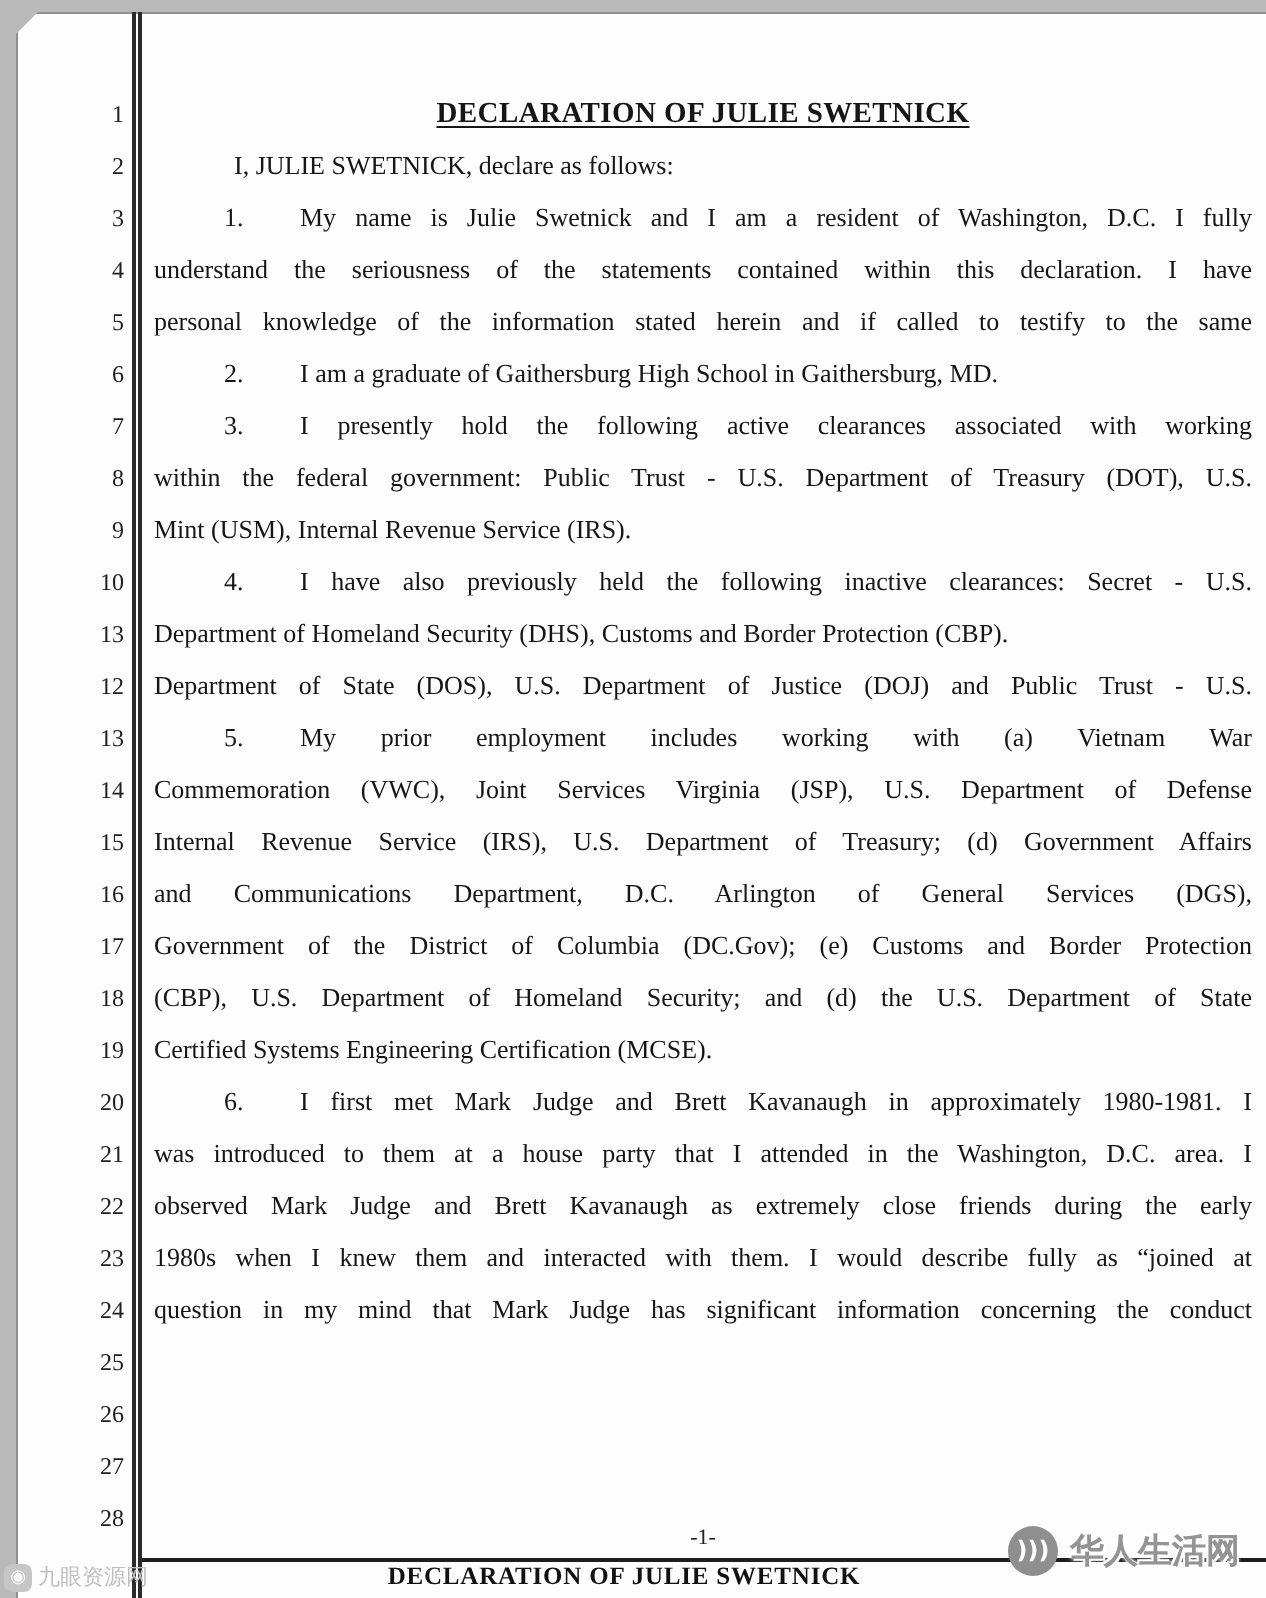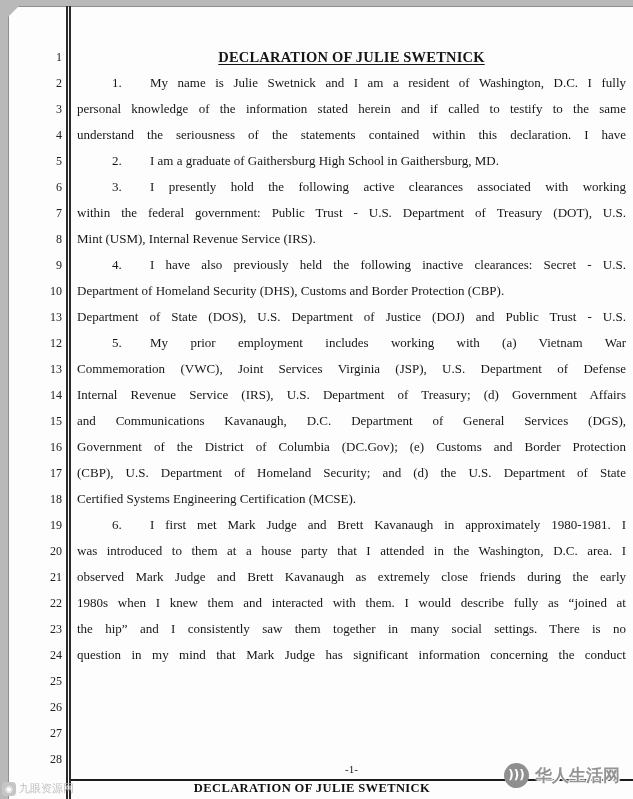--- a/index.html
+++ b/index.html
@@ -69,42 +69,42 @@
     <div class="lnum">22</div>
     <div class="lnum">23</div>
     <div class="lnum">24</div>
     <div class="lnum">25</div>
     <div class="lnum">26</div>
     <div class="lnum">27</div>
     <div class="lnum">28</div>
   </div>
 <div class="textcol">
     <div class="line title"><span class="ltext">DECLARATION OF JULIE SWETNICK</span></div>
+    <div class="line indent left"><span class="ltext">I, JULIE SWETNICK, declare as follows:</span></div>
     <div class="line just"><span class="pnum">1.</span><span class="ltext">My name is Julie Swetnick and I am a resident of Washington, D.C.  I fully</span></div>
+    <div class="line just"><span class="ltext">understand the seriousness of the statements contained within this declaration. I have</span></div>
     <div class="line just"><span class="ltext">personal knowledge of the information stated herein and if called to testify to the same</span></div>
-    <div class="line just"><span class="ltext">understand the seriousness of the statements contained within this declaration. I have</span></div>
     <div class="line left"><span class="pnum">2.</span><span class="ltext">I am a graduate of Gaithersburg High School in Gaithersburg, MD.</span></div>
     <div class="line just"><span class="pnum">3.</span><span class="ltext">I presently hold the following active clearances associated with working</span></div>
     <div class="line just"><span class="ltext">within the federal government: Public Trust - U.S. Department of Treasury (DOT), U.S.</span></div>
     <div class="line left"><span class="ltext">Mint (USM), Internal Revenue Service (IRS).</span></div>
     <div class="line just"><span class="pnum">4.</span><span class="ltext">I have also previously held the following inactive clearances: Secret - U.S.</span></div>
     <div class="line left"><span class="ltext">Department of Homeland Security (DHS), Customs and Border Protection (CBP).</span></div>
     <div class="line just"><span class="ltext">Department of State (DOS), U.S. Department of Justice (DOJ) and Public Trust - U.S.</span></div>
     <div class="line just"><span class="pnum">5.</span><span class="ltext">My prior employment includes working with (a) Vietnam War</span></div>
     <div class="line just"><span class="ltext">Commemoration (VWC), Joint Services Virginia (JSP), U.S. Department of Defense</span></div>
     <div class="line just"><span class="ltext">Internal Revenue Service (IRS), U.S. Department of Treasury; (d) Government Affairs</span></div>
-    <div class="line just"><span class="ltext">and Communications Kavanaugh, D.C. Department of General Services (DGS),</span></div>
+    <div class="line just"><span class="ltext">and Communications Department, D.C. Arlington of General Services (DGS),</span></div>
     <div class="line just"><span class="ltext">Government of the District of Columbia (DC.Gov); (e) Customs and Border Protection</span></div>
     <div class="line just"><span class="ltext">(CBP), U.S. Department of Homeland Security; and (d) the U.S. Department of State</span></div>
     <div class="line left"><span class="ltext">Certified Systems Engineering Certification (MCSE).</span></div>
     <div class="line just"><span class="pnum">6.</span><span class="ltext">I first met Mark Judge and Brett Kavanaugh in approximately 1980-1981.  I</span></div>
     <div class="line just"><span class="ltext">was introduced to them at a house party that I attended in the Washington, D.C. area.  I</span></div>
     <div class="line just"><span class="ltext">observed Mark Judge and Brett Kavanaugh as extremely close friends during the early</span></div>
     <div class="line just"><span class="ltext">1980s when I knew them and interacted with them.  I would describe fully as “joined at</span></div>
-    <div class="line just"><span class="ltext">the hip” and I consistently saw them together in many social settings.  There is no</span></div>
     <div class="line just"><span class="ltext">question in my mind that Mark Judge has significant information concerning the conduct</span></div>
   </div>
 
 <div class="pageno">-1-</div>
 <div class="frule"></div>
 <div class="ftitle">DECLARATION OF JULIE SWETNICK</div>
 
 <div class="wm-left">
   <span class="logo">◉</span>
   <span>九眼资源网</span>

